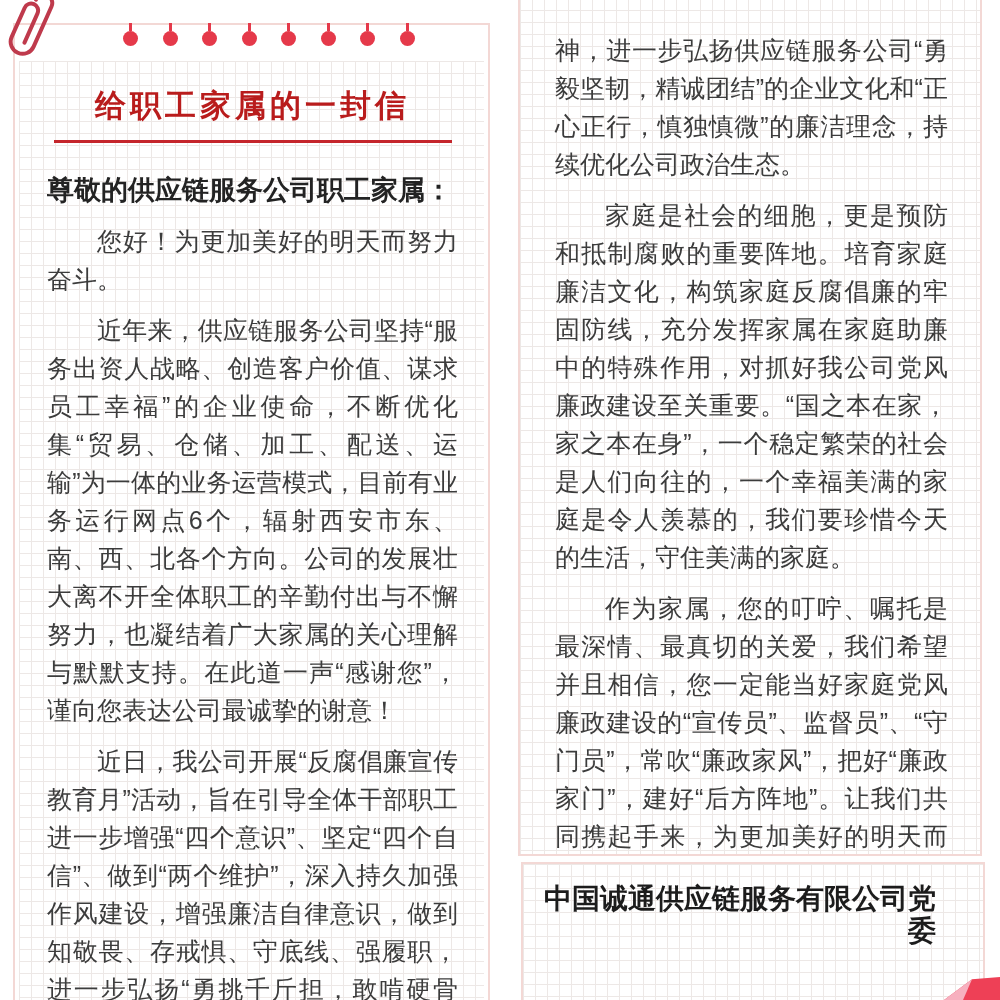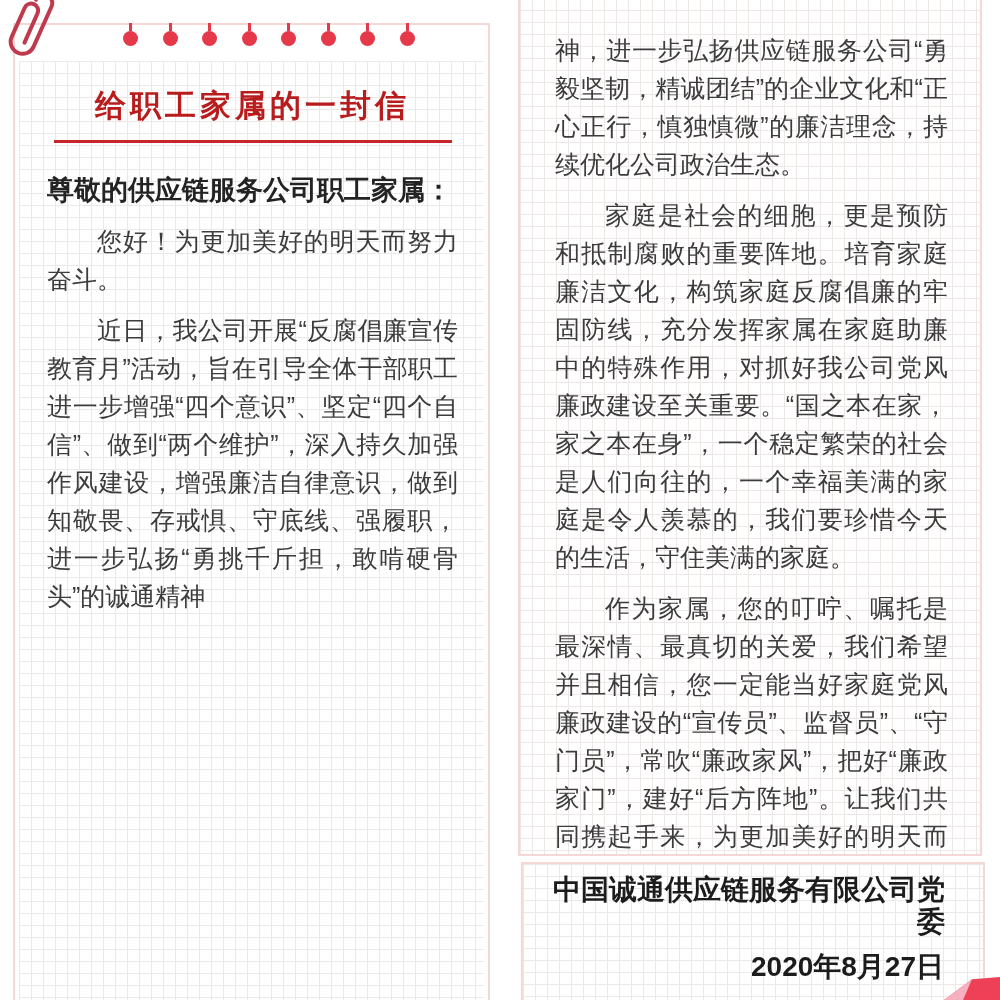--- a/index.html
+++ b/index.html
@@ -77,21 +77,21 @@
     text-align:justify;
     font-weight:500;
   }
   .para.indent { text-indent:2em; }
 
   .panel-right-top .content { padding:28px 32px 0 35px; }
   .panel-right-top .para:first-child { margin-top:17px; }
 
   .panel-right-bottom .content { padding:6px 34px 0 0; text-align:right; }
   .sig-line {
-    margin:4px; font-size:28px; font-weight:bold; color:#1c1c1c;
+    margin:13px; font-size:28px; font-weight:bold; color:#1c1c1c;
     line-height:32px;
   }
   .sig-date { margin-top:13px; margin-right:5px; }
 
   
   .folded-corner {
     position:absolute; left:944px; top:977px; width:56px; height:23px; z-index:6;
   }
   .folded-corner .red {
     position:absolute; inset:0; background:#ee4056;
@@ -143,39 +143,39 @@
           <div class="pin-stem"></div>
           <div class="pin-head"></div>
         </div>
     </div>
 
     <div class="content">
       <h1 class="letter-title">给职工家属的一封信</h1>
       <div class="title-underline"></div>
       <p class="salutation">尊敬的供应链服务公司职工家属：</p>
       <p class="para indent">您好！为更加美好的明天而努力奋斗。</p>
+      <p class="para indent">近年来，供应链服务公司坚持“服务出资人战略、创造客户价值、谋求员工幸福”的企业使命，不断优化集“贸易、仓储、加工、配送、运输”为一体的业务运营模式，目前有业务运行网点6个，辐射西安市东、南、西、北各个方向。公司的发展壮大离不开全体职工的辛勤付出与不懈努力，也凝结着广大家属的关心理解与默默支持。在此道一声“感谢您”，谨向您表达公司最诚挚的谢意！</p>
       <p class="para indent">近日，我公司开展“反腐倡廉宣传教育月”活动，旨在引导全体干部职工进一步增强“四个意识”、坚定“四个自信”、做到“两个维护”，深入持久加强作风建设，增强廉洁自律意识，做到知敬畏、存戒惧、守底线、强履职，进一步弘扬“勇挑千斤担，敢啃硬骨头”的诚通精神</p>
     </div>
   </section>
 
   <section class="panel panel-right-top">
     <div class="grid-layer"></div>
     <div class="content">
       <p class="para">神，进一步弘扬供应链服务公司“勇毅坚韧，精诚团结”的企业文化和“正心正行，慎独慎微”的廉洁理念，持续优化公司政治生态。</p>
       <p class="para indent">家庭是社会的细胞，更是预防和抵制腐败的重要阵地。培育家庭廉洁文化，构筑家庭反腐倡廉的牢固防线，充分发挥家属在家庭助廉中的特殊作用，对抓好我公司党风廉政建设至关重要。“国之本在家，家之本在身”，一个稳定繁荣的社会是人们向往的，一个幸福美满的家庭是令人羡慕的，我们要珍惜今天的生活，守住美满的家庭。</p>
       <p class="para indent">作为家属，您的叮咛、嘱托是最深情、最真切的关爱，我们希望并且相信，您一定能当好家庭党风廉政建设的“宣传员”、监督员”、“守门员”，常吹“廉政家风”，把好“廉政家门”，建好“后方阵地”。让我们共同携起手来，为更加美好的明天而努力奋斗！</p>
       <p class="para indent">最后，衷心祝愿您身体健康、家庭幸福、万事胜意！</p>
     </div>
   </section>
 
   <section class="panel panel-right-bottom">
     <div class="grid-layer"></div>
     <div class="content">
       <p class="sig-line">中国诚通供应链服务有限公司党委</p>
-      <p class="sig-line sig-date">2020年8月27日</p>
     </div>
   </section>
 
   <svg class="paperclip" width="42" height="76" viewBox="0 0 42 76">
     <path d="M14 10 a8.5 8.5 0 0 1 17 0 v44 a12 12 0 0 1 -24 0 V22 a7 7 0 0 1 14 0 v32" fill="none" stroke="#bf3a4c" stroke-width="4" stroke-linecap="round"></path>
   </svg>
 
   <div class="folded-corner">
     <div class="red"></div>
     <div class="pink"></div>

